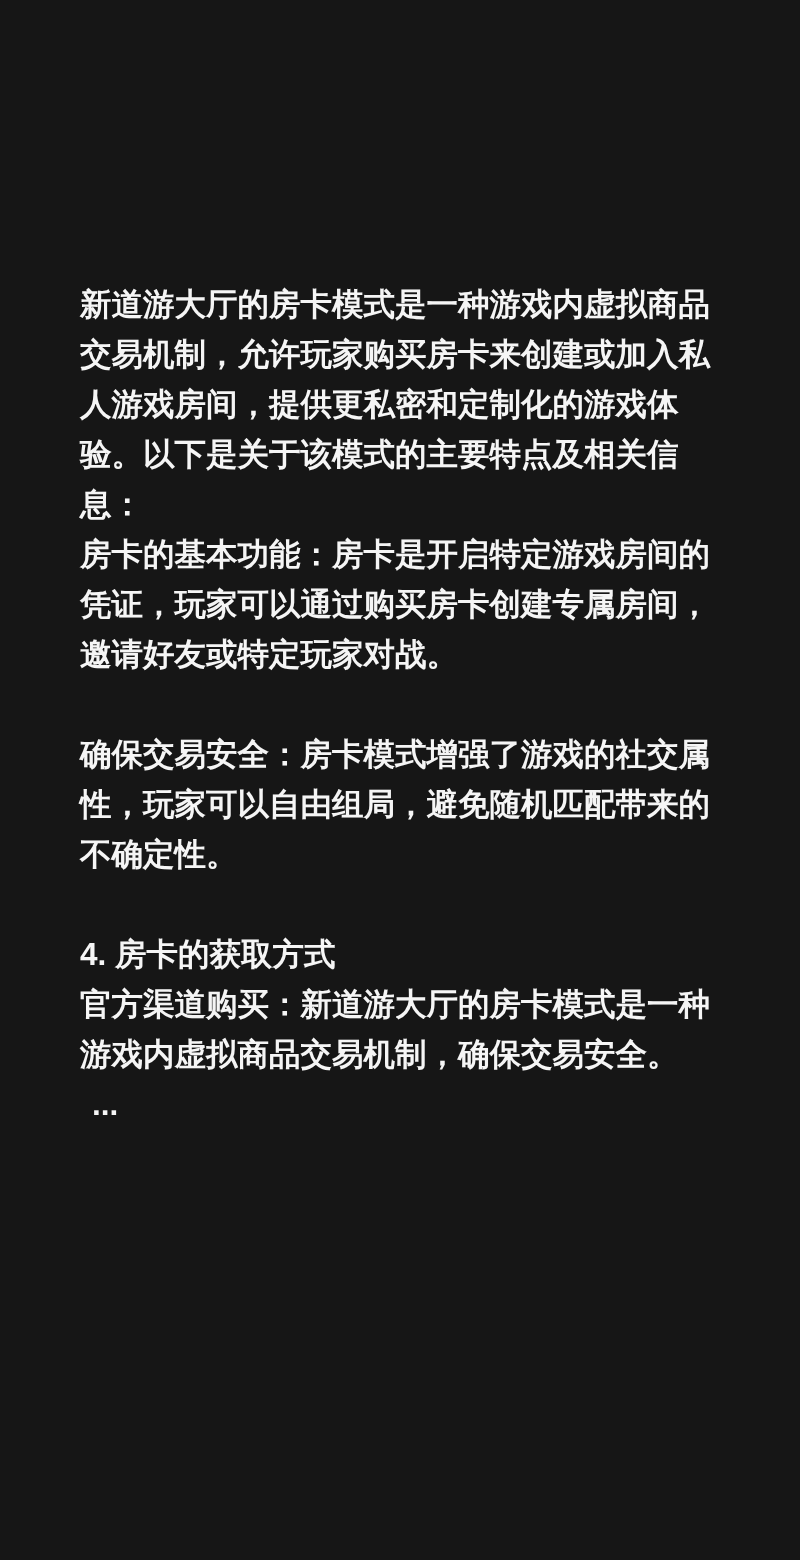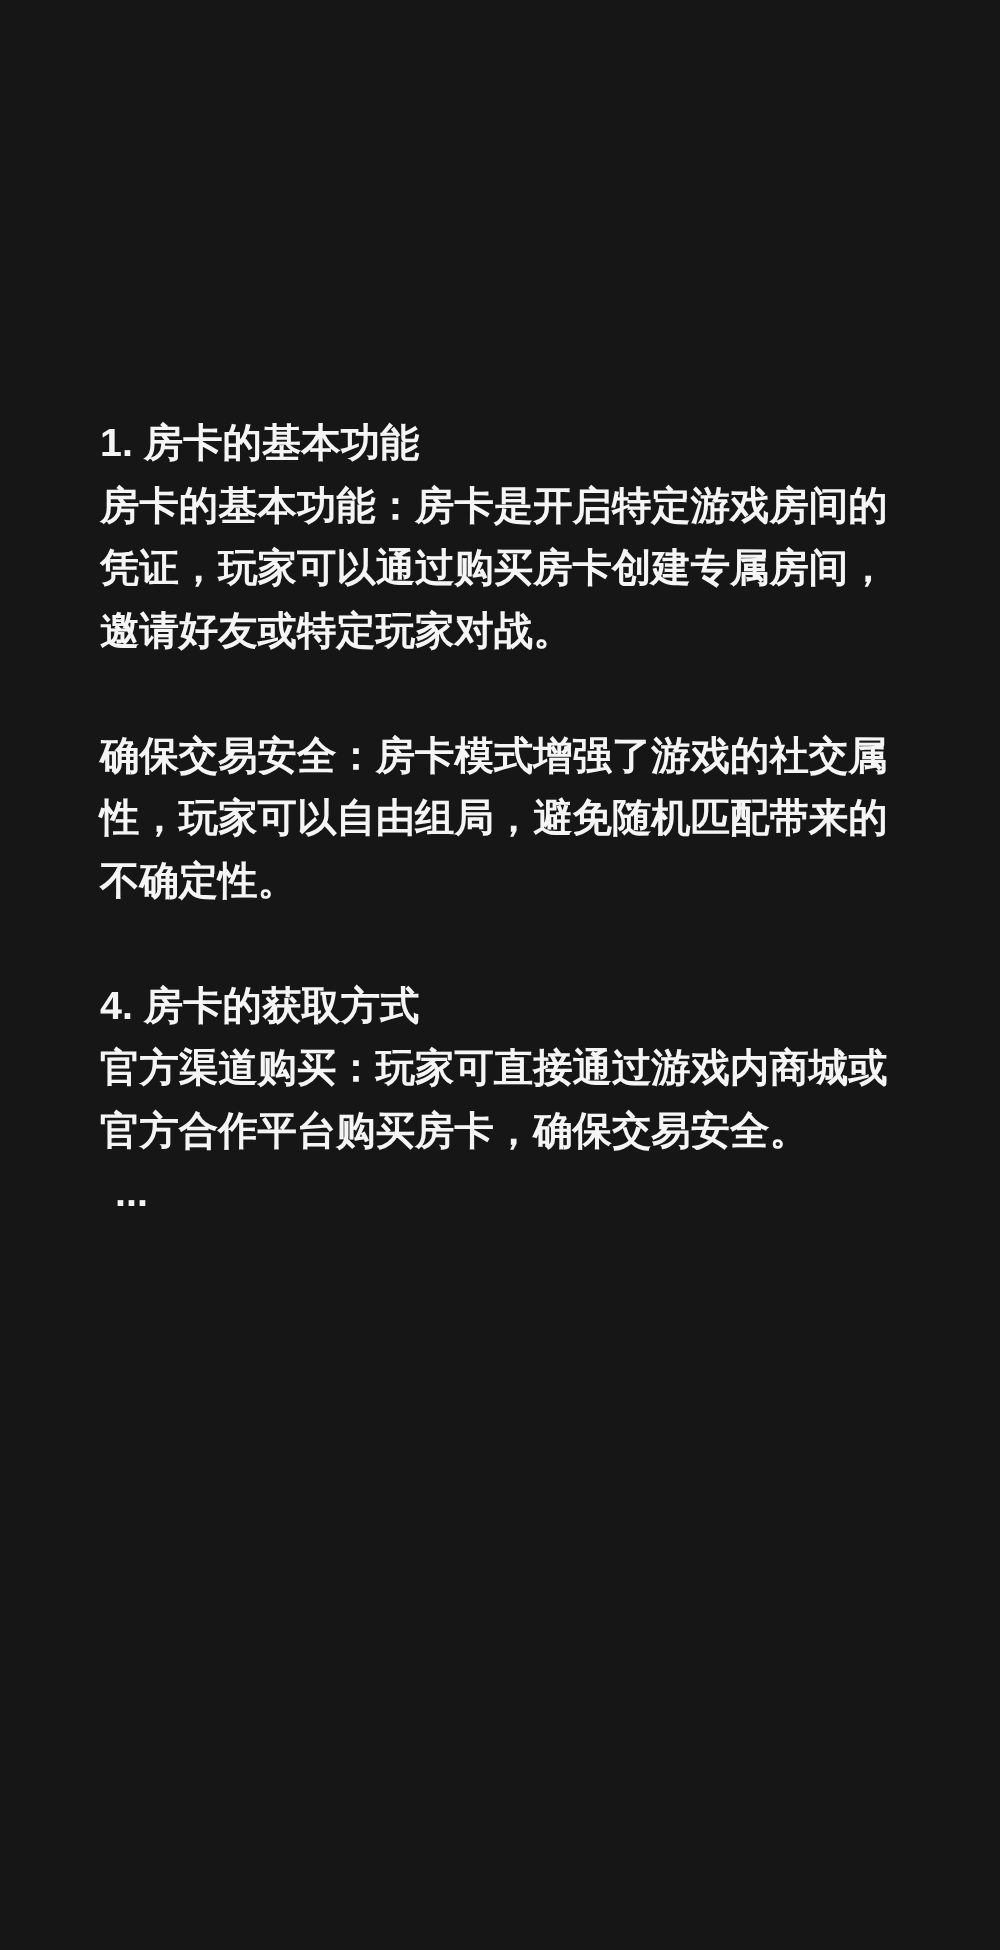--- a/index.html
+++ b/index.html
@@ -31,27 +31,27 @@
   }
   .mt { margin-top: 50px !important; } 
   .ellipsis-line { padding-left: 12px; }
 </style>
 </head>
 <body>
 
 <div class="page">
   <div class="article">
 
+    <p class="para">新道游大厅的房卡模式是一种游戏内虚拟商品交易机制，允许玩家购买房卡来创建或加入私人游戏房间，提供更私密和定制化的游戏体验。以下是关于该模式的主要特点及相关信息：</p>
 
     <section>
-      <h2 class="mt">1. 房卡的基本功能</h2>
       <p class="para">房卡的基本功能：房卡是开启特定游戏房间的凭证，玩家可以通过购买房卡创建专属房间，邀请好友或特定玩家对战。</p>
       <p class="para mt">确保交易安全：房卡模式增强了游戏的社交属性，玩家可以自由组局，避免随机匹配带来的不确定性。</p>
     </section>
 
     <section>
       <h2 class="mt">4. 房卡的获取方式</h2>
-      <p class="para">官方渠道购买：玩家可直接通过游戏内商城或官方合作平台购买房卡，确保交易安全。</p>
+      <p class="para">官方渠道购买：新道游大厅的房卡模式是一种游戏内虚拟商品交易机制，确保交易安全。</p>
       <p class="para ellipsis-line">...</p>
     </section>
 
   </div>
 </div>
 
 </body></html>

